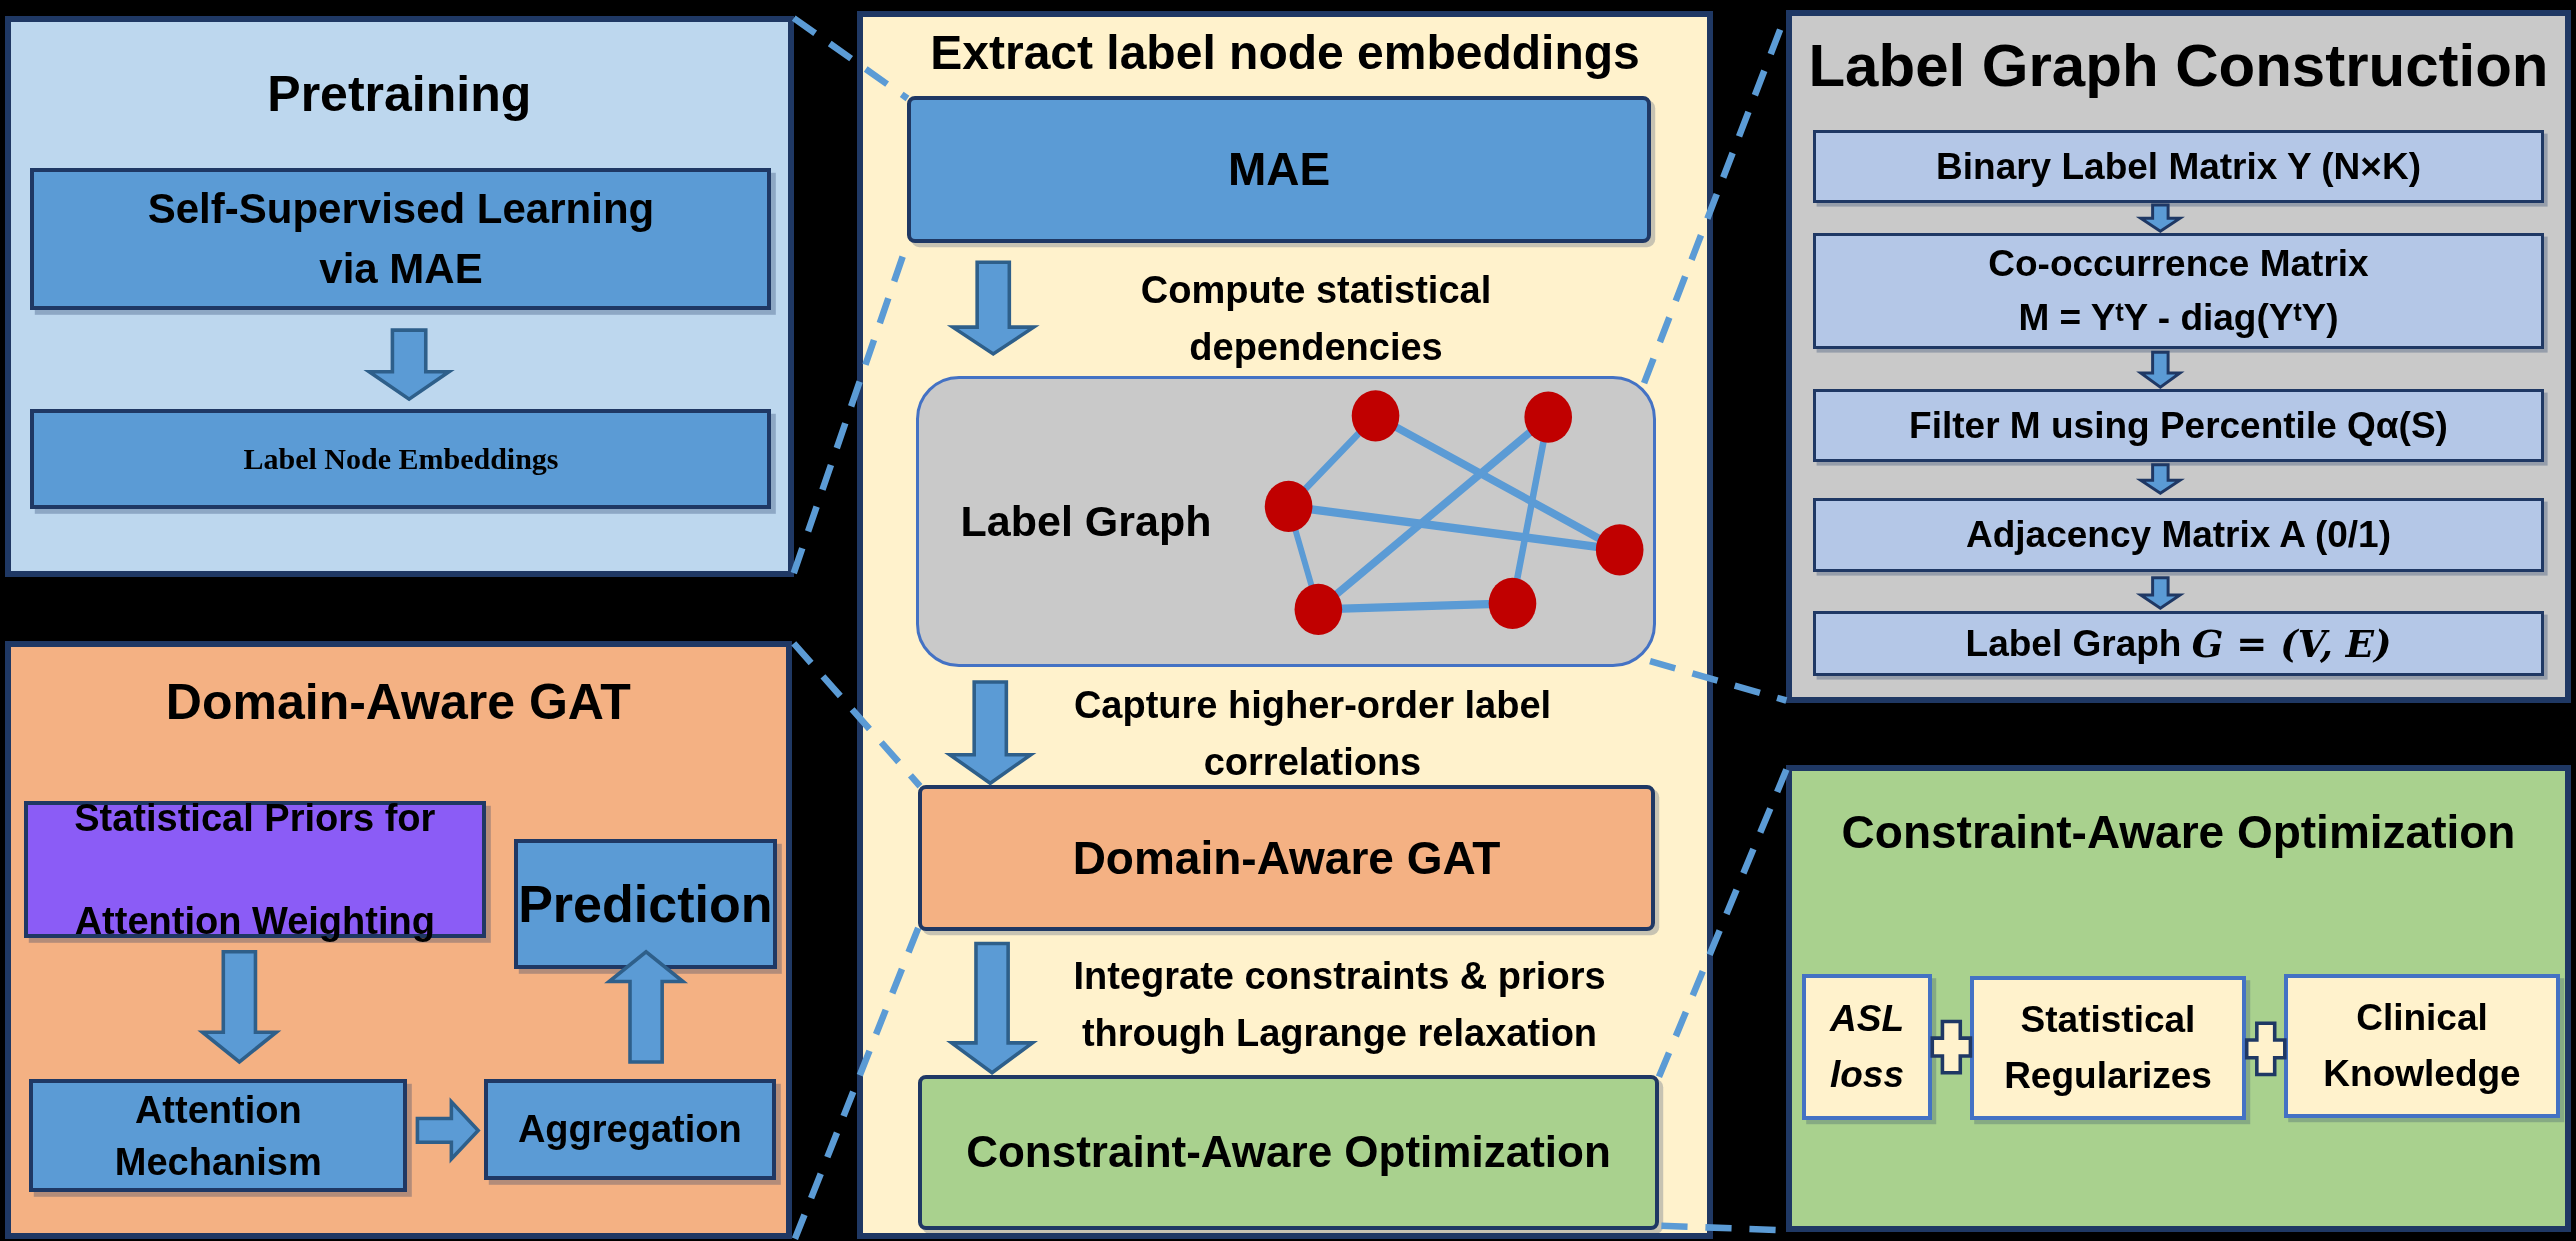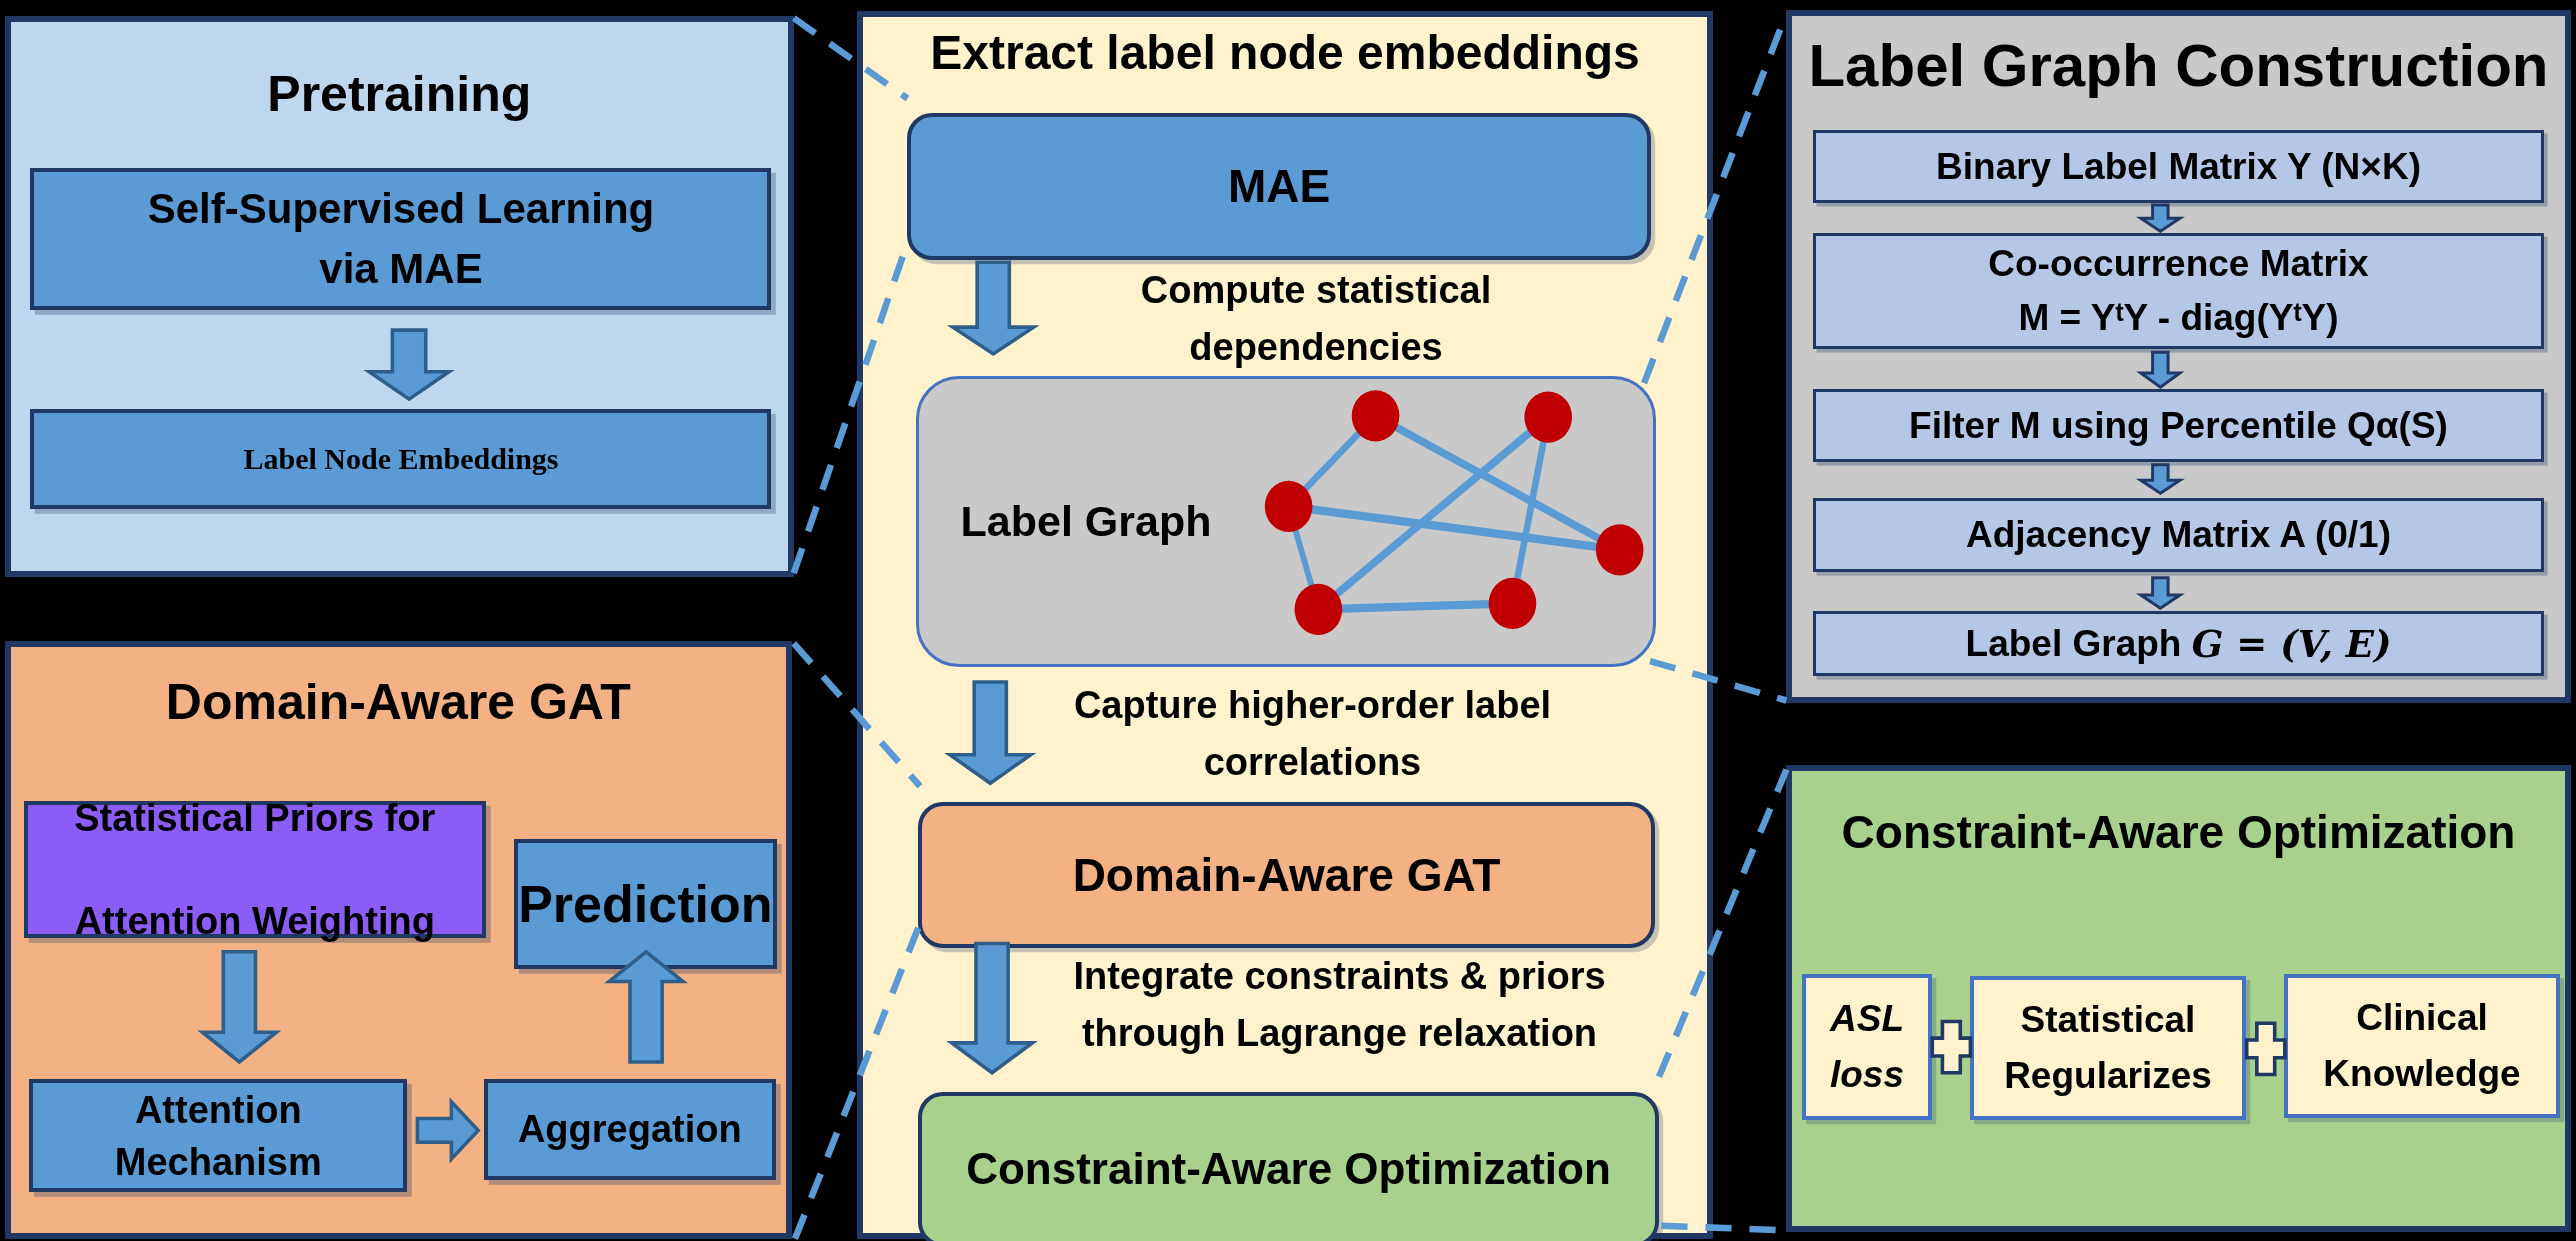--- a/index.html
+++ b/index.html
@@ -3,21 +3,21 @@
 <meta charset="utf-8">
 <style>
   html,body{margin:0;padding:0;background:#000;}
   .canvas{position:relative;width:2576px;height:1242px;background:#000;overflow:hidden;
           font-family:"Liberation Sans","DejaVu Sans",sans-serif;font-weight:700;color:#000;}
   .panel{position:absolute;border:6px solid #1F3864;box-sizing:border-box;}
   .panel-title{position:absolute;left:0;width:100%;text-align:center;font-weight:700;}
   .bx{position:absolute;display:flex;flex-direction:column;align-items:center;justify-content:center;
       text-align:center;box-sizing:border-box;}
   .sq{border:4.2px solid #1F3864;box-shadow:4.8px 4.8px 0 rgba(31,56,100,0.30);}
-  .rd{border:4.8px solid #1F3864;border-radius:25px;box-shadow:4.2px 4.2px 0 rgba(31,56,100,0.25);margin-top:17px;}
+  .rd{border:4.8px solid #1F3864;border-radius:8px;box-shadow:4.2px 4.2px 0 rgba(31,56,100,0.25);}
   .cream{background:#FFF2CC;border:4.8px solid #4472C4;box-shadow:4.2px 4.2px 0 rgba(31,56,100,0.25);}
   .note{position:absolute;text-align:center;font-weight:700;font-size:38px;line-height:57px;}
   .overlay{position:absolute;left:0;top:0;width:2576px;height:1242px;pointer-events:none;}
   .lg-label{position:absolute;left:18px;top:0;height:100%;width:298px;display:flex;
             align-items:center;justify-content:center;font-size:43px;}
   .formula{font-family:"DejaVu Serif","Liberation Serif",serif;font-style:italic;}
   .prefix{margin-right:0.28em;}
 </style>
 </head>
 <body>

